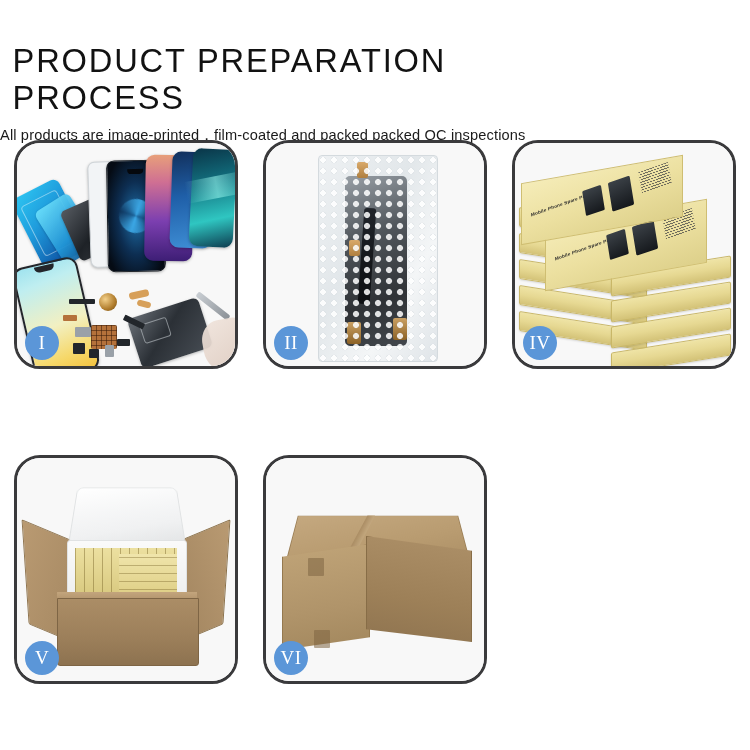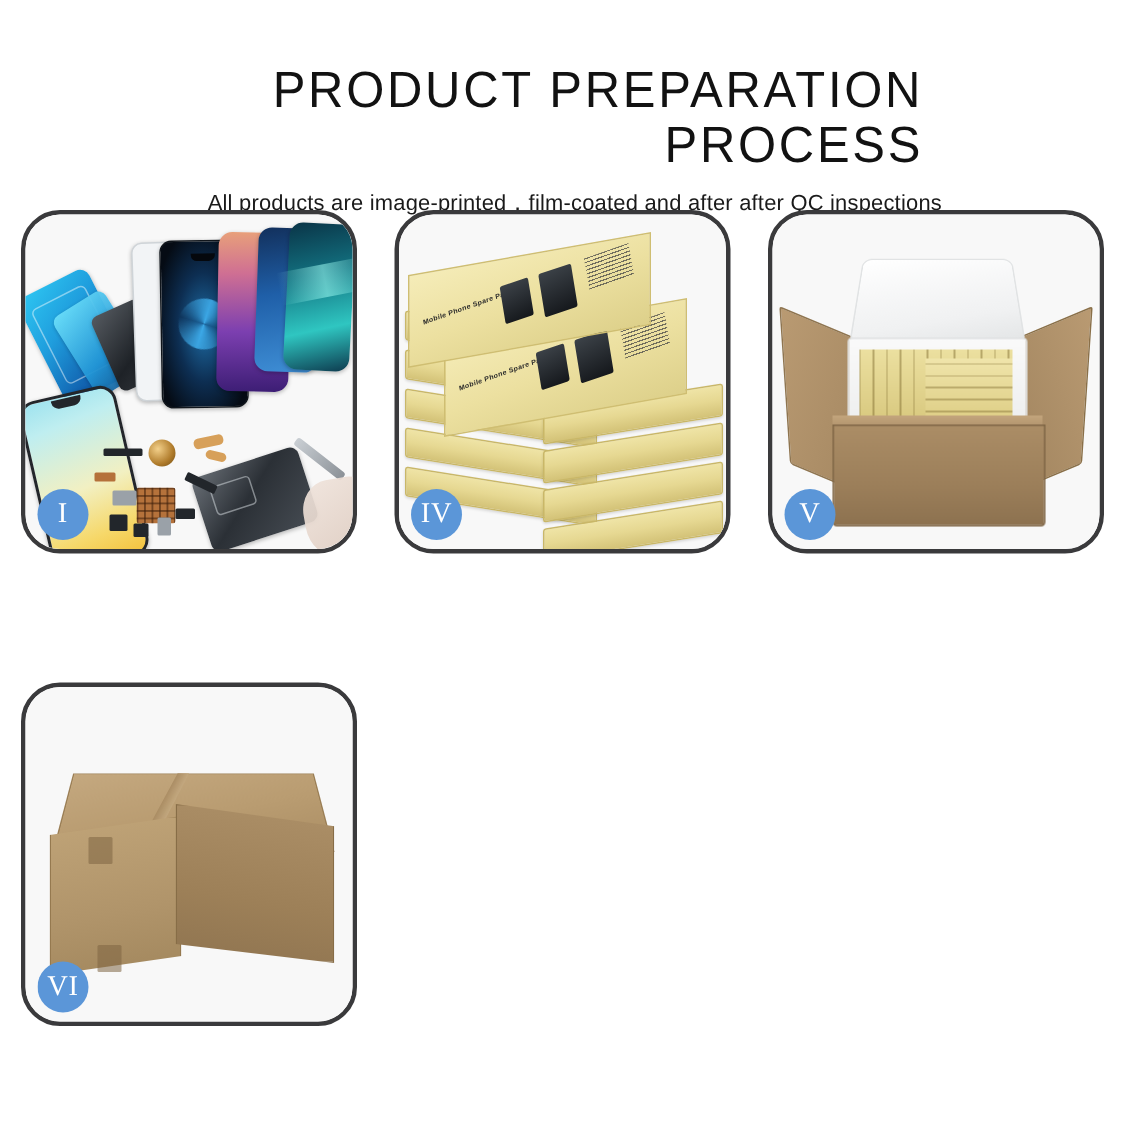--- a/index.html
+++ b/index.html
@@ -13,21 +13,21 @@
     font-family: "Liberation Sans", sans-serif;
     overflow: hidden;
     position: relative;
   }
 
   
   .header {
     position: absolute;
     top: 0; left: 0;
     width: 628px;
-    text-align: right;
+    text-align: left;
   }
   .title {
     margin: 0;
     padding-top: 42px;
     font-size: 34px;
     font-weight: 500;
     letter-spacing: 1.9px;
     color: #121212;
     line-height: 1.08;
     transform: scaleX(0.96);
@@ -440,21 +440,21 @@
     position:absolute; width:16px; height:18px;
     background: rgba(125,100,66,.55);
     border-radius:1px;
   }
 </style>
 </head>
 <body>
 
 <div class="header">
   <h1 class="title">PRODUCT PREPARATION PROCESS</h1>
-  <p class="subtitle">All products are image-printed，film-coated and after after QC inspections</p>
+  <p class="subtitle">All products are image-printed，film-coated and packed packed QC inspections</p>
 </div>
 
 <div class="grid">
 
   <div class="panel">
     <div class="panel-inner">
       <div class="p1-stage">
         <div class="ph ph-adh"></div>
         <div class="ph ph-adh2"></div>
         <div class="ph ph-back-sm"></div>
@@ -478,20 +478,33 @@
         <div class="chip silver" style="left:88px; top:202px; width:9px; height:12px;"></div>
         <div class="chip dark" style="left:100px; top:196px; width:13px; height:7px;"></div>
         <div class="chip copper" style="left:46px; top:172px; width:14px; height:6px;"></div>
         <div class="tweezer"></div>
         <div class="hand"></div>
       </div>
     </div>
     <div class="badge">I</div>
   </div>
 
+  <div class="panel">
+    <div class="panel-inner">
+      <div class="bag">
+        <div class="bag-part"></div>
+        <div class="bag-flex"></div>
+        <div class="bag-tape" style="left:38px; top:6px;"></div>
+        <div class="bag-tape" style="left:30px; top:84px;"></div>
+        <div class="bag-conn" style="left:28px; top:166px;"></div>
+        <div class="bag-conn" style="left:74px; top:162px;"></div>
+      </div>
+    </div>
+    <div class="badge">II</div>
+  </div>
 
 
   <div class="panel">
     <div class="panel-inner">
       <div class="stack">
 
         <div class="sbox" style="left:0px;  top:56px;  width:126px; height:18px; transform:skewY(9deg);"></div>
         <div class="sbox" style="left:0px;  top:82px;  width:126px; height:18px; transform:skewY(9deg);"></div>
         <div class="sbox" style="left:0px;  top:108px; width:126px; height:18px; transform:skewY(9deg);"></div>
         <div class="sbox" style="left:0px;  top:134px; width:126px; height:18px; transform:skewY(9deg);"></div>

